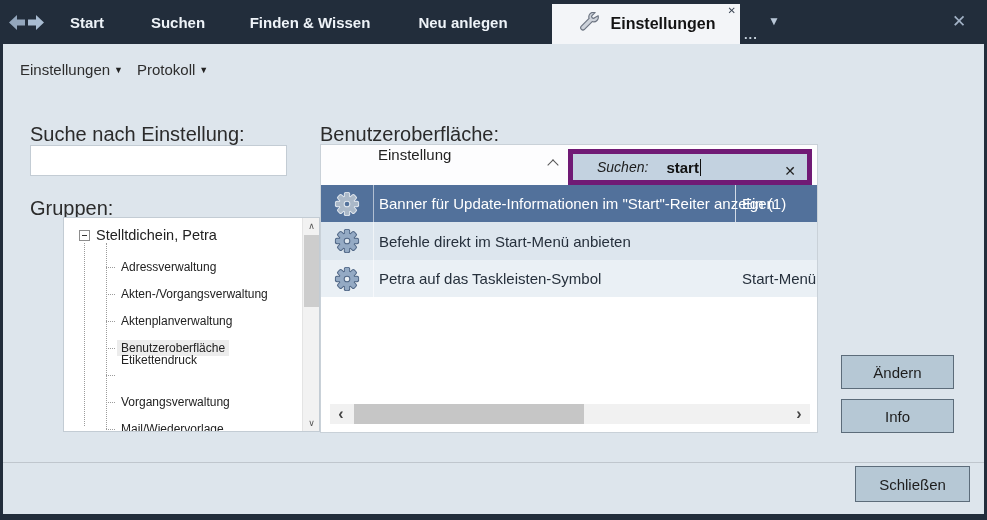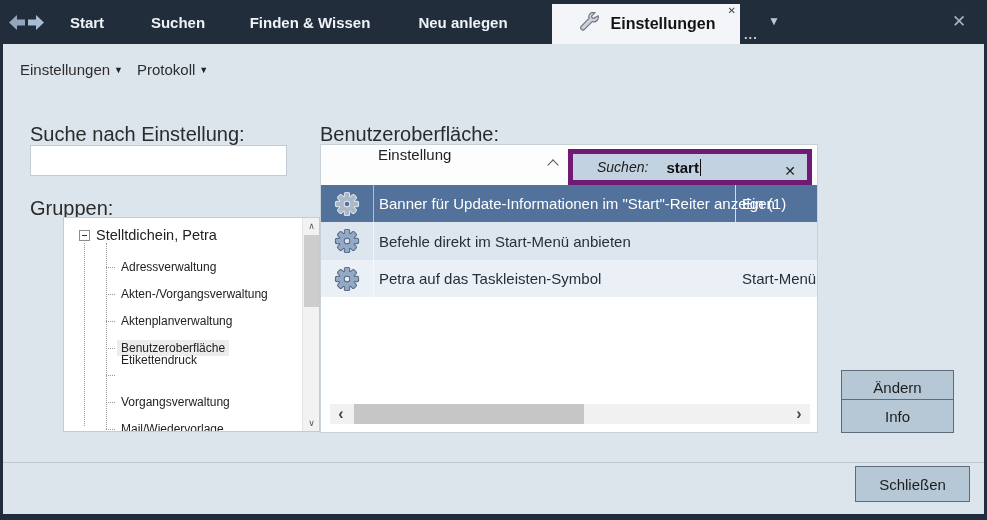--- a/index.html
+++ b/index.html
@@ -83,21 +83,21 @@
   .hscroll { position:absolute; left:9px; bottom:8px; width:480px; height:20px; background:#f1f1f1; }
   .hscroll .harr { position:absolute; top:0; width:22px; height:20px; display:flex; align-items:center;
                    justify-content:center; color:#444; font-size:16px; font-weight:bold; cursor:pointer; }
   .hscroll .harr.left { left:0; } .hscroll .harr.right { right:0; }
   .hscroll .hthumb { position:absolute; left:24px; top:0; width:230px; height:20px; background:#c6c6c6; cursor:pointer; }
 
   
   .btn { position:absolute; background:#b6c8d5; border:1px solid #5c6c7a; color:#1d1d1d; font-size:15px;
          display:flex; align-items:center; justify-content:center; cursor:pointer;
          font-family:"Liberation Sans","DejaVu Sans",sans-serif; }
-  .btn-aendern { left:838px; top:311px; width:113px; height:34px;margin-top:15px; }
+  .btn-aendern { left:838px; top:311px; width:113px; height:34px; }
   .btn-info { left:838px; top:355px; width:113px; height:34px; }
   .btn-schliessen { left:852px; top:422px; width:115px; height:36px; }
   .footer-line { position:absolute; left:0; top:418px; width:100%; height:1px; background:#bfc6cd; }
 
   .gear { display:block; }
 </style>
 </head>
 <body>
 
 <div class="window">

